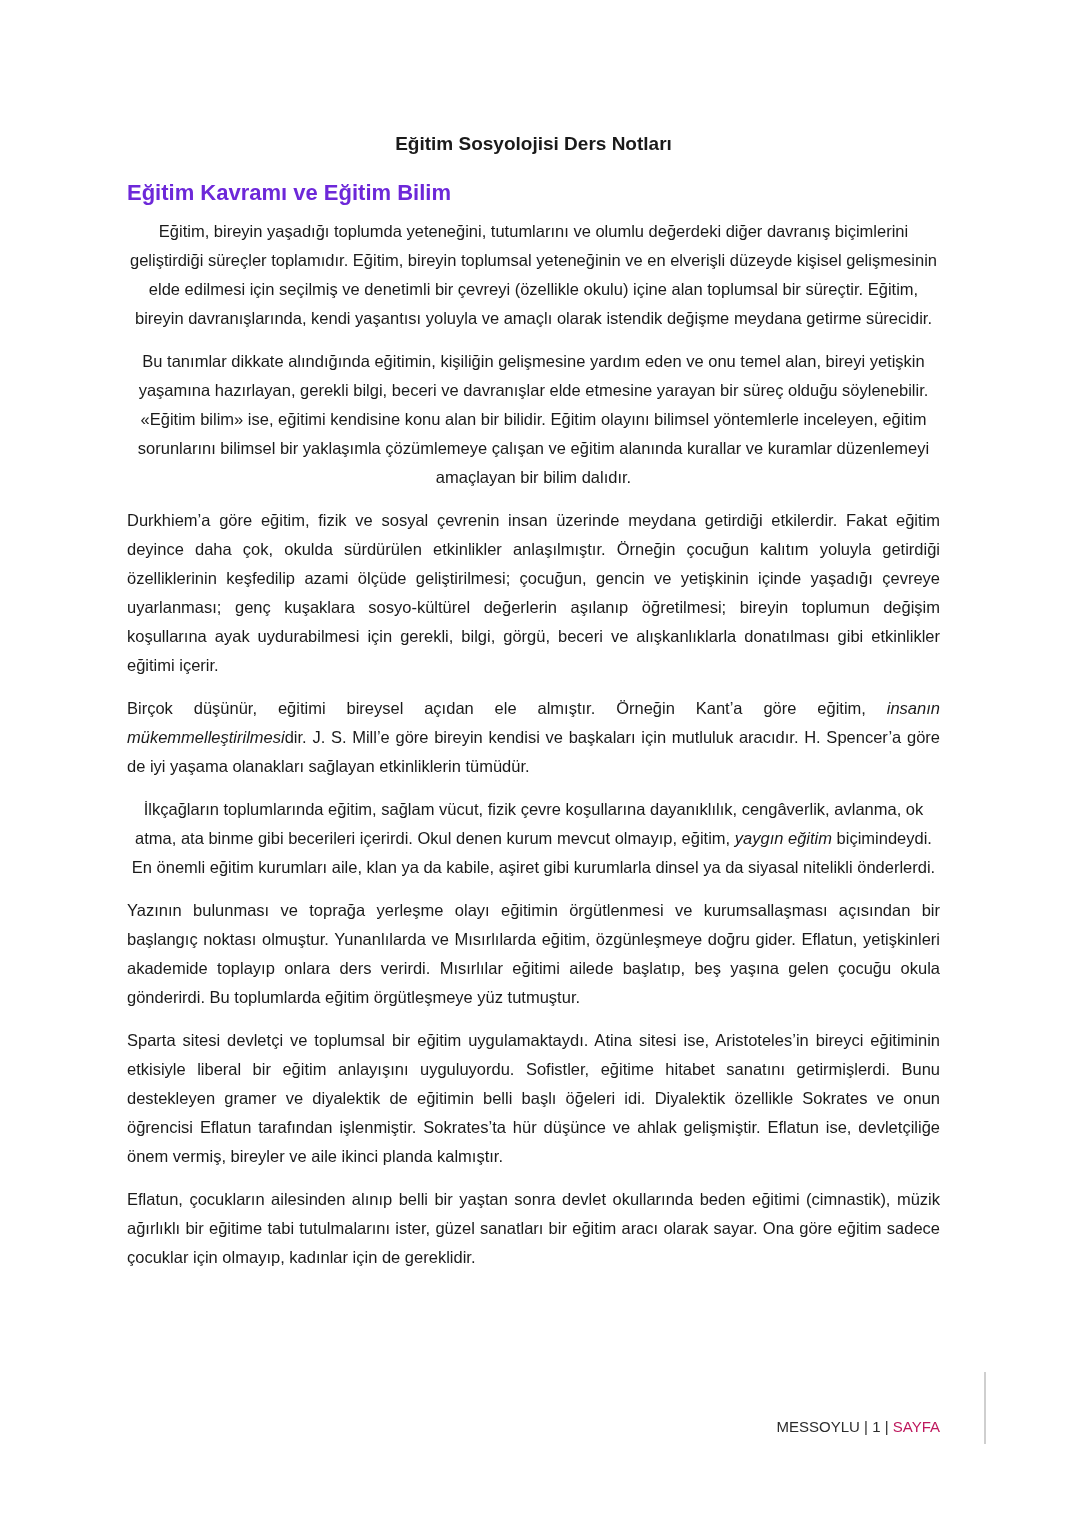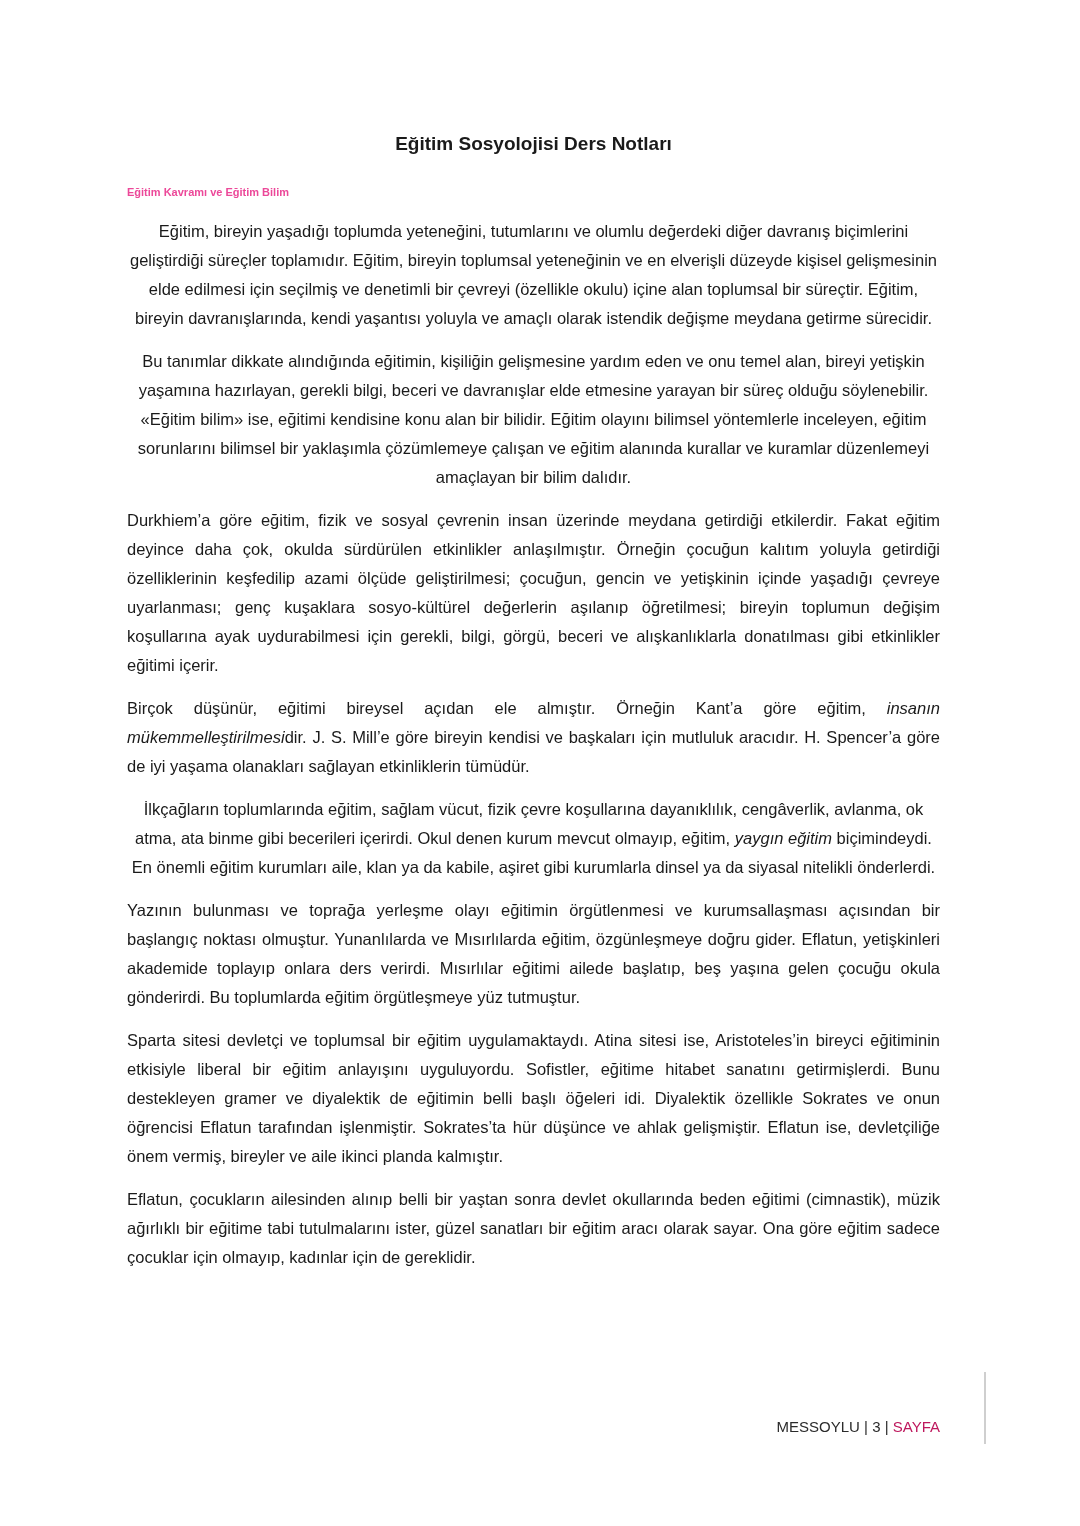--- a/index.html
+++ b/index.html
@@ -29,24 +29,24 @@
   }
   .section-heading {
     margin: 56px 0 0 0;
     font-size: 17px;
     line-height: 22px;
     font-weight: bold;
     color: #1a1a1a;
   }
   .subheading {
     margin: 26px 0 0 0;
-    font-size: 11px;
+    font-size: 22px;
     line-height: 21px;
     font-weight: bold;
-    color: #ec4899;
+    color: #6d28d9;
   }
   p.body-par {
     margin: 14px 0 0 0;
     font-size: 16.5px;
     line-height: 29px;
     color: #1a1a1a;
     text-align: center;
   }
   p.body-par.justify {
     text-align: justify;
@@ -95,18 +95,18 @@
 
   <p class="body-par"><span>İlkçağların toplumlarında eğitim, sağlam vücut, fizik çevre koşullarına dayanıklılık, cengâverlik, avlanma, ok atma, ata binme gibi becerileri içerirdi. Okul denen kurum mevcut olmayıp, eğitim, </span><em>yaygın eğitim</em><span> biçimindeydi. En önemli eğitim kurumları aile, klan ya da kabile, aşiret gibi kurumlarla dinsel ya da siyasal nitelikli önderlerdi.</span></p>
 
   <p class="body-par justify">Yazının bulunması ve toprağa yerleşme olayı eğitimin örgütlenmesi ve kurumsallaşması açısından bir başlangıç noktası olmuştur. Yunanlılarda ve Mısırlılarda eğitim, özgünleşmeye doğru gider. Eflatun, yetişkinleri akademide toplayıp onlara ders verirdi. Mısırlılar eğitimi ailede başlatıp, beş yaşına gelen çocuğu okula gönderirdi. Bu toplumlarda eğitim örgütleşmeye yüz tutmuştur.</p>
 
   <p class="body-par justify">Sparta sitesi devletçi ve toplumsal bir eğitim uygulamaktaydı. Atina sitesi ise, Aristoteles’in bireyci eğitiminin etkisiyle liberal bir eğitim anlayışını uyguluyordu. Sofistler, eğitime hitabet sanatını getirmişlerdi. Bunu destekleyen gramer ve diyalektik de eğitimin belli başlı öğeleri idi. Diyalektik özellikle Sokrates ve onun öğrencisi Eflatun tarafından işlenmiştir. Sokrates’ta hür düşünce ve ahlak gelişmiştir. Eflatun ise, devletçiliğe önem vermiş, bireyler ve aile ikinci planda kalmıştır.</p>
 
   <p class="body-par justify">Eflatun, çocukların ailesinden alınıp belli bir yaştan sonra devlet okullarında beden eğitimi (cimnastik), müzik ağırlıklı bir eğitime tabi tutulmalarını ister, güzel sanatları bir eğitim aracı olarak sayar. Ona göre eğitim sadece çocuklar için olmayıp, kadınlar için de gereklidir.</p>
 
   <div class="page-footer">
-    <span>MESSOYLU | 3 | </span><span class="muted">SAYFA</span>
+    <span>MESSOYLU | 1 | </span><span class="muted">SAYFA</span>
   </div>
 
   <div class="edge-line"></div>
 
 </div>
 
 </body></html>

